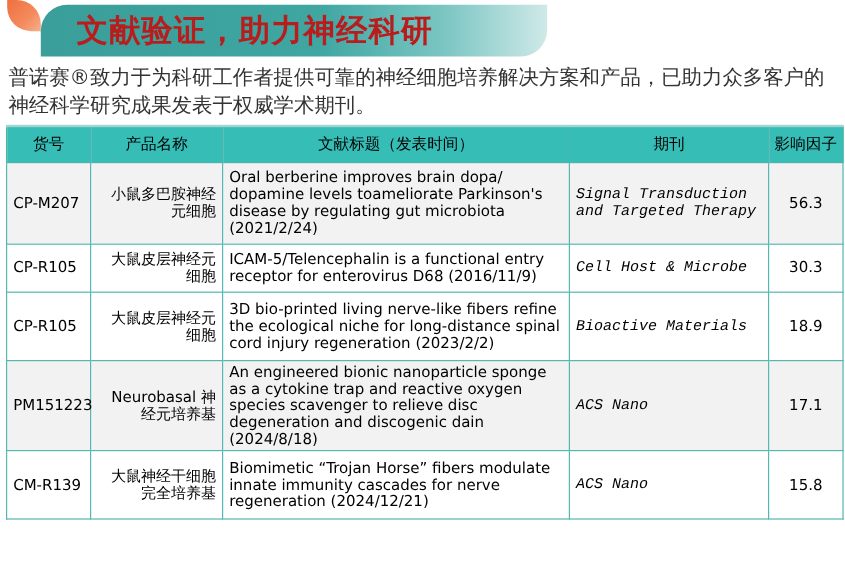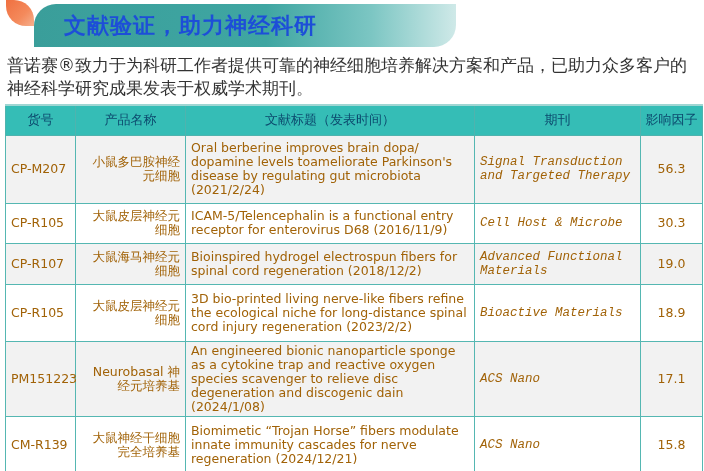--- a/index.html
+++ b/index.html
@@ -11,41 +11,41 @@
     background: linear-gradient(135deg, #f07040 0%, #f48a5c 60%, #f6b08e 100%);
     border-radius: 0 20px 0 20px;
   }
   .banner {
     position: absolute; left: 34px; top: 4px; width: 422px; height: 43px;
     background: linear-gradient(90deg, #3a9e9a 0%, #3fa6a2 55%, #7cc6c3 80%, #cfe9e8 100%);
     border-radius: 22px 0 22px 0;
   }
   .banner-title {
     position: absolute; left: 64px; top: 7px; height: 38px; line-height: 38px;
-    font-size: 22px; font-weight: bold; color: #1d4ed8; letter-spacing: 1px;
+    font-size: 26px; font-weight: bold; color: #b91c1c; letter-spacing: 1px;
     font-family: "DejaVu Sans", sans-serif;
   }
   .intro {
     position: absolute; left: 7px; top: 54px; width: 696px;
     font-size: 17px; line-height: 23px; color: #333333;
     font-family: "DejaVu Sans", sans-serif;
   }
 
   table.refs {
     position: absolute; left: 5px; top: 104px;
     width: 697px; border-collapse: collapse; table-layout: fixed;
     font-family: "DejaVu Sans", sans-serif;
   }
   table.refs th {
-    background: #35bdb6; color: #0c4a6e; font-weight: normal; font-size: 13px;
+    background: #35bdb6; color: #000000; font-weight: normal; font-size: 13px;
     height: 30px; border: 1.5px solid #4fb3ae; border-top: 2px solid #9fd6d3;
     text-align: center;
   }
   table.refs td {
-    border: 1.5px solid #55b7b2; font-size: 12.5px; color: #a16207;
+    border: 1.5px solid #55b7b2; font-size: 12.5px; color: #000000;
     vertical-align: middle; padding: 2px 5px; line-height: 14px;
   }
   table.refs tr.alt td { background: #f2f2f2; }
   td.c-code { text-align: left; }
   td.c-name { text-align: right; }
   td.c-title { text-align: left; }
   td.c-journal { font-style: italic; text-align: left; font-family: Liberation Mono, monospace; }
   td.c-if { text-align: center; }
 </style>
 </head>
@@ -82,38 +82,31 @@
       <td class="c-journal">Signal Transduction and Targeted Therapy</td>
       <td class="c-if">56.3</td>
     </tr>
     <tr style="height:40px">
       <td class="c-code">CP-R105</td>
       <td class="c-name">大鼠皮层神经元细胞</td>
       <td class="c-title">ICAM-5/Telencephalin is a functional entry receptor for enterovirus D68 (2016/11/9)</td>
       <td class="c-journal">Cell Host &amp; Microbe</td>
       <td class="c-if">30.3</td>
     </tr>
-    <tr class="alt" style="height:41px">
-      <td class="c-code">CP-R107</td>
-      <td class="c-name">大鼠海马神经元细胞</td>
-      <td class="c-title">Bioinspired hydrogel electrospun fibers for spinal cord regeneration (2018/12/2)</td>
-      <td class="c-journal">Advanced Functional Materials</td>
-      <td class="c-if">19.0</td>
-    </tr>
     <tr style="height:57px">
       <td class="c-code">CP-R105</td>
       <td class="c-name">大鼠皮层神经元细胞</td>
       <td class="c-title">3D bio-printed living nerve-like fibers refine the ecological niche for long-distance spinal cord injury regeneration (2023/2/2)</td>
       <td class="c-journal">Bioactive Materials</td>
       <td class="c-if">18.9</td>
     </tr>
     <tr class="alt" style="height:71px">
       <td class="c-code">PM151223</td>
       <td class="c-name">Neurobasal 神经元培养基</td>
-      <td class="c-title">An engineered bionic nanoparticle sponge as a cytokine trap and reactive oxygen species scavenger to relieve disc degeneration and discogenic dain (2024/1/08)</td>
+      <td class="c-title">An engineered bionic nanoparticle sponge as a cytokine trap and reactive oxygen species scavenger to relieve disc degeneration and discogenic dain (2024/8/18)</td>
       <td class="c-journal">ACS Nano</td>
       <td class="c-if">17.1</td>
     </tr>
     <tr style="height:57px">
       <td class="c-code">CM-R139</td>
       <td class="c-name">大鼠神经干细胞完全培养基</td>
       <td class="c-title">Biomimetic “Trojan Horse” fibers modulate innate immunity cascades for nerve regeneration (2024/12/21)</td>
       <td class="c-journal">ACS Nano</td>
       <td class="c-if">15.8</td>
     </tr>

